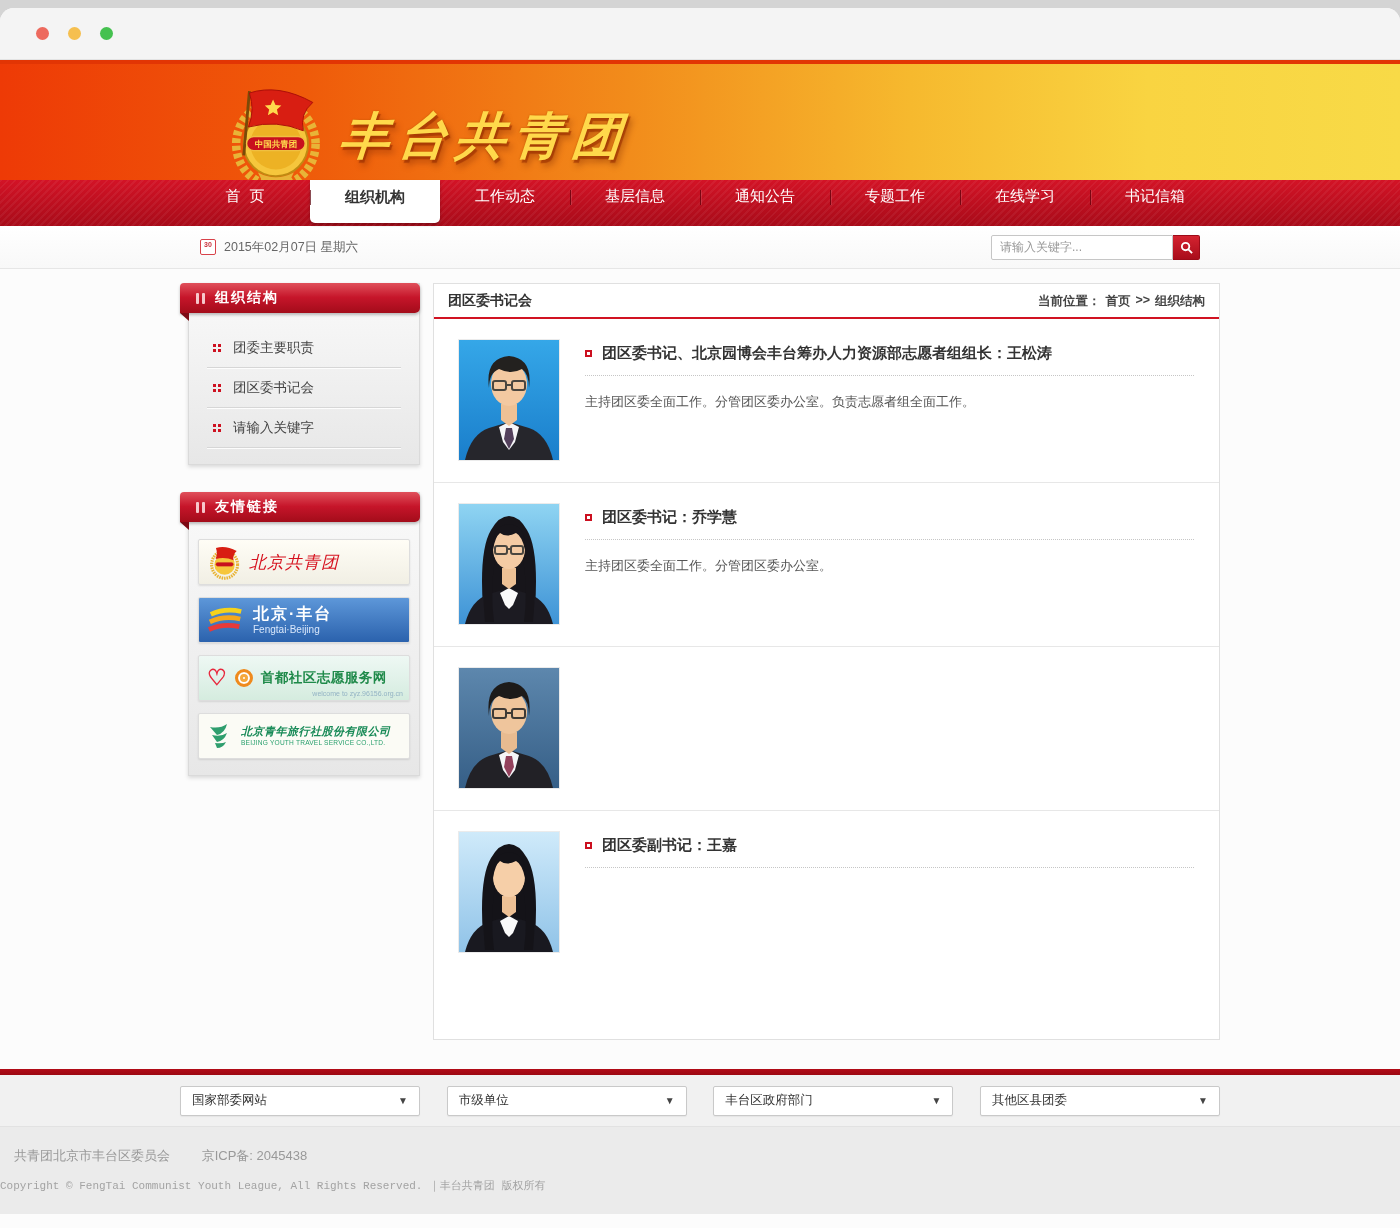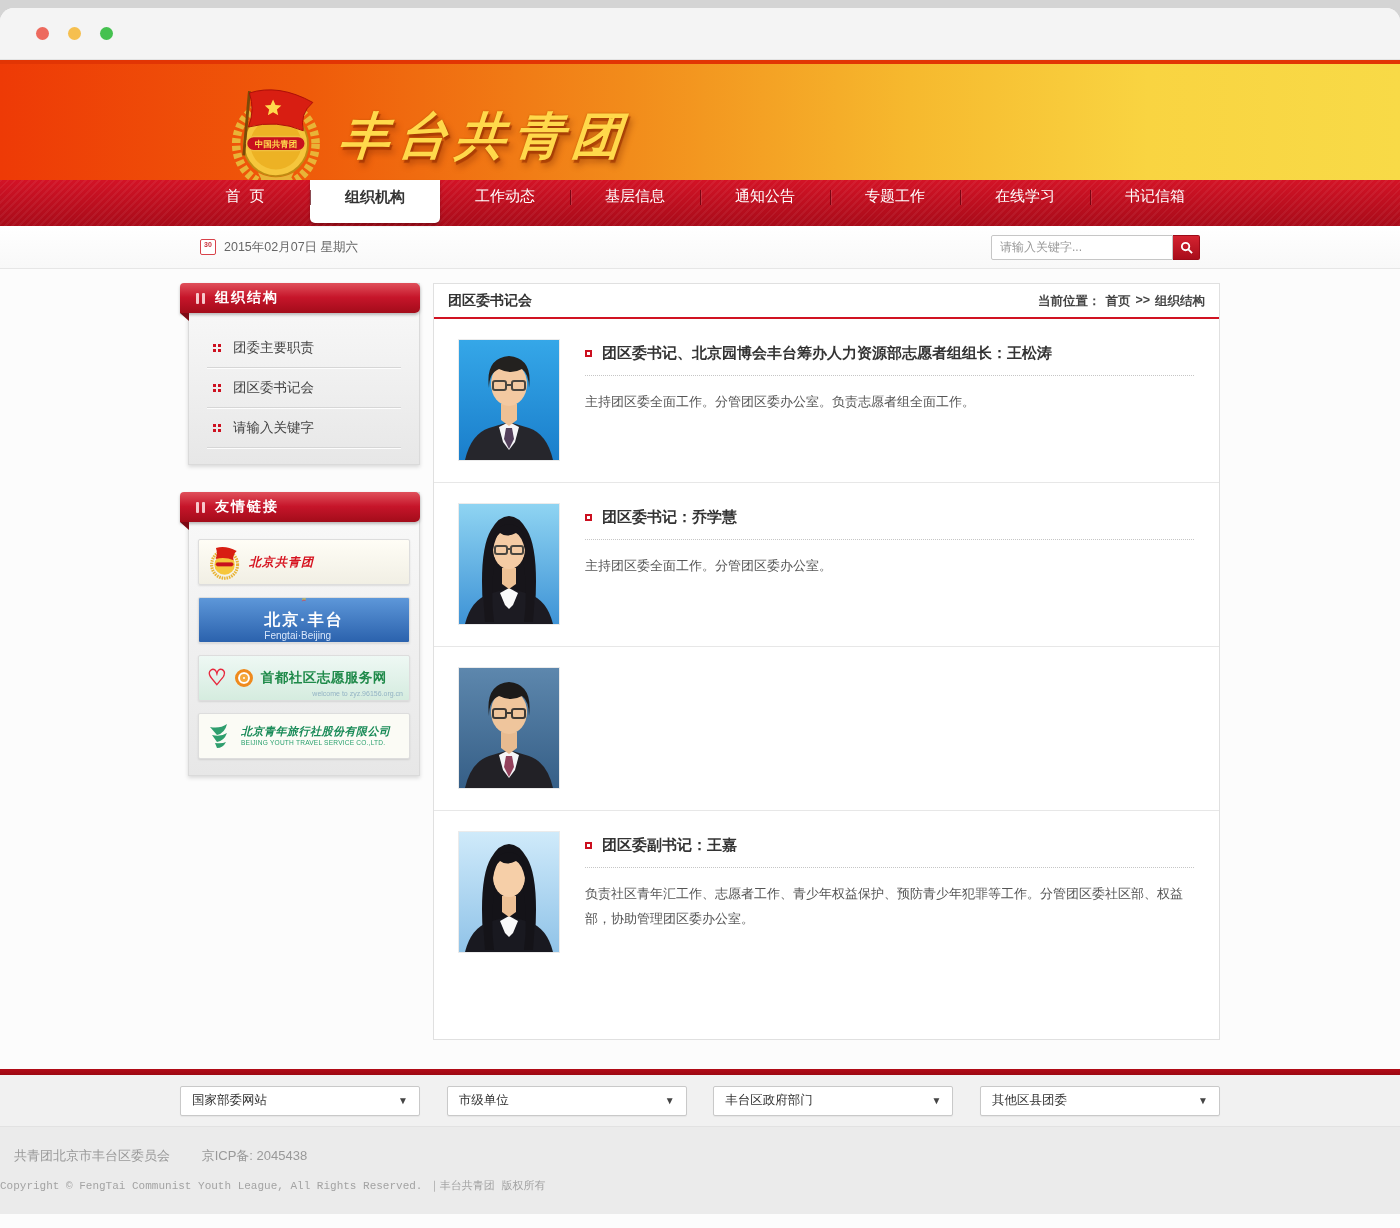--- a/index.html
+++ b/index.html
@@ -75,22 +75,22 @@
   .side-body { padding:44px 0 16px; }
   .side-item { margin:0 18px; padding:11px 2px 10px 6px; display:flex; align-items:center; gap:12px;
     font-size:13.5px; color:#444; border-bottom:1px solid #d6d6d6; box-shadow:0 1px 0 rgba(255,255,255,.85); cursor:pointer; }
   .sqdots { width:8px; height:8px; flex:none; position:relative; }
   .sqdots::before { content:""; position:absolute; width:3px; height:3px; background:#ce1120;
     box-shadow:5px 0 0 #ce1120, 0 5px 0 #ce1120, 5px 5px 0 #ce1120; }
   .banner { width:212px; height:46px; margin:12px auto 0; border:1px solid #ddd; border-radius:2px;
     display:flex; align-items:center; padding:0 8px; gap:8px; position:relative;
     box-shadow:0 1px 2px rgba(0,0,0,.1); cursor:pointer; overflow:hidden; }
   .banner.b1 { background:linear-gradient(#fffdf6,#f1efe4); }
-  .banner.b1 .bt { font-size:12px; font-weight:700; color:#d6121f; font-style:italic; letter-spacing:1px; }
-  .banner.b2 { background:linear-gradient(#5d97d9,#2b62ad);flex-direction:column; }
+  .banner.b1 .bt { font-size:17px; font-weight:400; color:#d6121f; font-style:italic; letter-spacing:1px; }
+  .banner.b2 { background:linear-gradient(#5d97d9,#2b62ad); }
   .banner.b2 .bt { font-size:16px; font-weight:bold; color:#fff; letter-spacing:2px; }
   .banner.b2 .bs { font-size:10px; color:#d9e7fb; }
   .banner.b3 { background:linear-gradient(#eef8f4,#d5ecdf); }
   .banner.b3 .bt { font-size:13.5px; font-weight:bold; color:#1f8a4a; letter-spacing:.5px; }
   .banner.b3 .bs { position:absolute; right:6px; bottom:3px; font-size:7px; color:#93b3c4; }
   .banner.b4 { background:#fbfbf5; }
   .banner.b4 .bt { font-size:11px; font-weight:bold; color:#188a57; letter-spacing:.5px; font-style:italic; }
   .banner.b4 .bs { font-size:6.6px; color:#2aa06e; letter-spacing:.2px; }
   .bcol { display:flex; flex-direction:column; line-height:1.25; }
   .heart { font-size:22px; color:#e8273c; font-weight:bold; line-height:1; }
@@ -389,21 +389,20 @@
               <path d="M34 46 Q32 22 50 20 Q68 22 66 46 Q63 32 57 29 Q48 34 41 29 Q36 33 34 46 Z" fill="#141318"></path>
               <path d="M26 118 Q22 80 28 48 L36 54 Q31 88 35 118 Z" fill="#141318"></path>
               <path d="M74 118 Q78 80 72 48 L64 54 Q69 88 65 118 Z" fill="#141318"></path>
             </svg>
           </div>
           <div class="p-body">
             <div class="p-titlerow">
               <span class="sq"></span>
               <span class="p-title">团区委副书记：王嘉</span>
             </div>
-            <div class="p-desc">负责社区青年汇工作、志愿者工作、青少年权益保护、预防青少年犯罪等工作。分管团区委社区部、权益部，协助管理团区委办公室。</div>
           </div>
         </div>
       </section>
     </div>
   </div>
 
   <div class="redbar"></div>
 
   <div class="linkbar">
     <div class="container">

